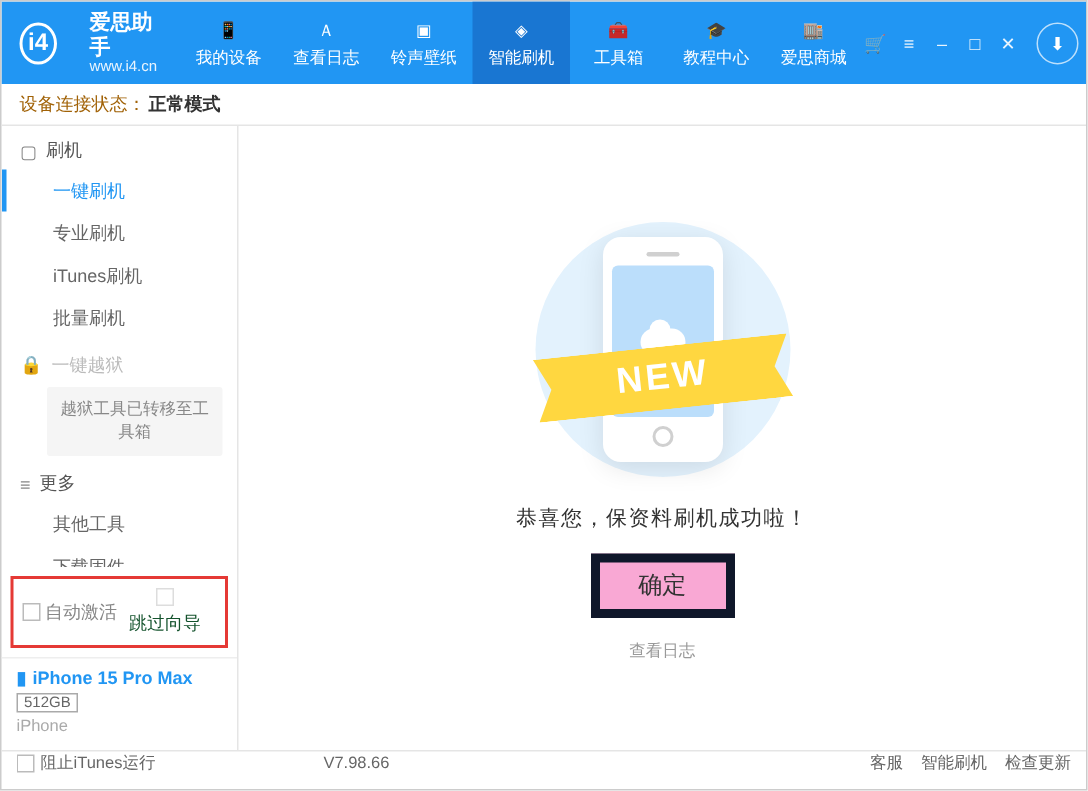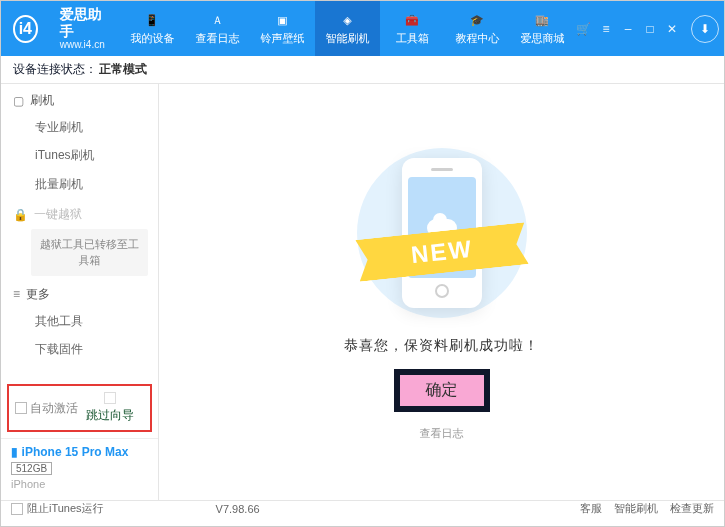--- a/index.html
+++ b/index.html
@@ -11,21 +11,21 @@
 .logo-txt .t { font-size: 14px; font-weight: bold; }
 .logo-txt .u { font-size: 10px; opacity: .9; }
 .nav { display: flex; height: 100%; }
 .nav-item { width: 65px; height: 100%; display: flex; flex-direction: column; align-items: center; justify-content: center; gap: 2px; cursor: pointer; font-size: 11px; }
 .nav-item.active { background: #1976d2; }
 .nav-item .ico { width: 18px; height: 18px; display: flex; align-items: center; justify-content: center; }
 .header-right { margin-left: auto; display: flex; align-items: center; gap: 4px; padding-right: 8px; }
 .hr-btn { width: 18px; height: 18px; display: flex; align-items: center; justify-content: center; cursor: pointer; opacity: .9; font-size: 12px;}
 .hr-circ { width: 28px; height: 28px; border: 1.5px solid rgba(255,255,255,.7); border-radius: 50%; display: flex; align-items: center; justify-content: center; margin-left: 6px; cursor: pointer;}
 .status-bar { height: 28px; border-bottom: 1px solid #e5e5e5; display: flex; align-items: center; padding: 0 12px; color: #666; }
-.status-bar .label { color: #0f172a; }
+.status-bar .label { color: #a16207; }
 .status-bar .val { color: #333; font-weight: bold; margin-left: 2px; }
 .body { display: flex; height: calc(100% - 55px - 28px - 26px); }
 .sidebar { width: 158px; border-right: 1px solid #e5e5e5; height: 100%; display: flex; flex-direction: column; overflow: hidden;}
 .sb-scroll { flex: 1; overflow-y: auto; }
 .sb-group { padding: 8px 10px 4px 12px; color: #555; display: flex; align-items: center; gap: 6px; font-size: 12px;}
 .sb-group .g-ico { color: #888; }
 .sb-item { padding: 7px 10px 7px 34px; color: #666; cursor: pointer; font-size: 12px; line-height: 1.2;}
 .sb-item.active { color: #2196f3; border-left: 3px solid #2196f3; padding-left: 31px; }
 .sb-block { margin: 2px 10px 2px 30px; background: #f5f5f5; color: #888; font-size: 11px; padding: 8px 8px; border-radius: 2px; text-align: center; line-height: 1.4;}
 .opts-box { border: 2px solid #e53935; margin: 6px; padding: 6px 6px; display: flex; align-items: center; gap: 8px; font-size: 12px; color: #888;}
@@ -113,20 +113,21 @@
   <span class="val">正常模式</span>
 </div>
 
 <div class="body">
   <div class="sidebar">
     <div class="sb-scroll">
       <div class="sb-group">
           <span class="g-ico">▢</span>
           <span>刷机</span>
         </div>
+      <div class="sb-item active">一键刷机</div>
       <div class="sb-item">专业刷机</div>
       <div class="sb-item">iTunes刷机</div>
       <div class="sb-item">批量刷机</div>
 
       <div class="sb-group" style="color:#bbb;">
           <span class="g-ico">🔒</span>
           <span>一键越狱</span>
         </div>
       <div class="sb-block">越狱工具已转移至工具箱</div>
 

